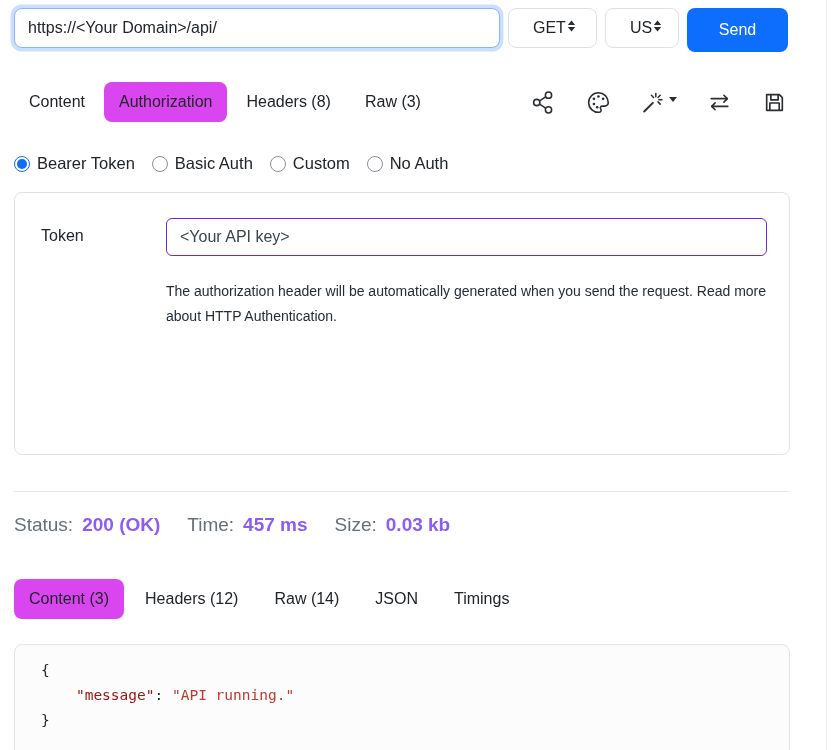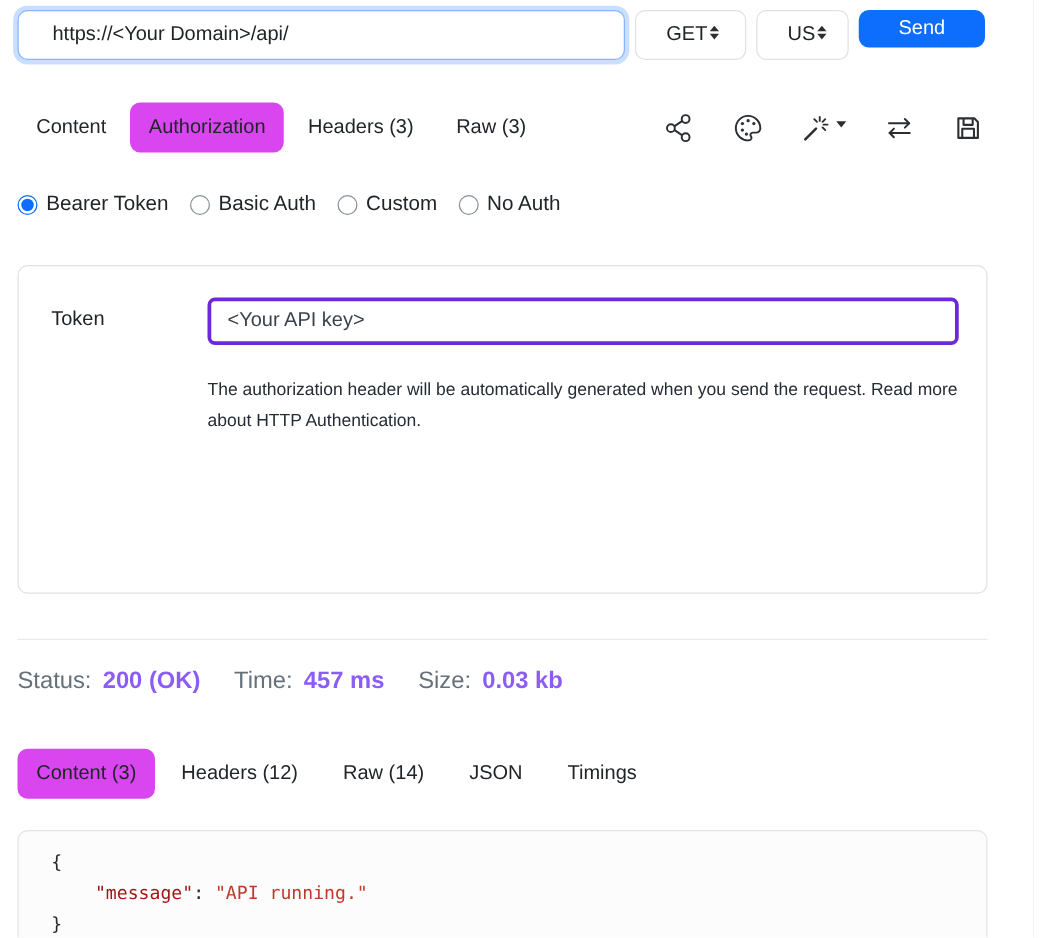--- a/index.html
+++ b/index.html
@@ -3,28 +3,28 @@
 <meta charset="utf-8">
 <style>
   * { margin: 0; padding: 0; box-sizing: border-box; }
   html, body { width: 837px; height: 750px; overflow: hidden; background: #fff;
     font-family: "Liberation Sans", "DejaVu Sans", sans-serif; color: #212529; }
   .content { padding: 8px 0 0 14px; width: 804px; }
 
   
   .url-row { display: flex; height: 40px; gap: 8px; width: 776px; }
   .url-input { width: 486px; height: 40px; border: 1px solid #86b7fe; border-radius: 8px;
-    padding: 0 27px; font-size: 16px; color: #212529; outline: none;
+    padding: 0 13px; font-size: 16px; color: #212529; outline: none;
     box-shadow: 0 0 0 3.5px rgba(13,110,253,.22); font-family: inherit; }
   .select-box { height: 40px; background: #fff; border: 1px solid #dee2e6; border-radius: 8px;
     display: flex; align-items: center; justify-content: space-between; padding: 0 24px;
     font-size: 16px; cursor: pointer; }
   .select-method { width: 89px; }
   .select-region { width: 74px; }
-  .send-btn { width: 101px; height: 30px; background: #0d6efd; color: #fff; border: none;
+  .send-btn { width: 101px; height: 44px; background: #0d6efd; color: #fff; border: none;
     border-radius: 8px; font-size: 16px; cursor: pointer; font-family: inherit; }
 
   
   .tabs-row { margin-top: 34px; height: 40px; display: flex; align-items: center;
     justify-content: space-between; width: 790px; }
   .tabs { display: flex; gap: 4px; }
   .tab { height: 40px; line-height: 40px; padding: 0 15px; font-size: 16px;
     border-radius: 8px; cursor: pointer; white-space: nowrap; }
   .tab.active { background: #d946ef; }
   .icon-bar { display: flex; align-items: center; gap: 30px; padding-right: 17px; }
@@ -38,25 +38,25 @@
   .radio-row { margin-top: 29px; display: flex; align-items: center; gap: 17px;
     font-size: 16.5px; height: 25px; }
   .radio-opt { display: flex; align-items: center; gap: 7px; cursor: pointer; }
   .radio { width: 16px; height: 16px; border-radius: 50%; border: 1px solid #8a9199;
     background: #fff; position: relative; flex: none; }
   .radio.selected { border: 1px solid #0d6efd; }
   .radio.selected::after { content: ""; position: absolute; inset: 2px;
     border-radius: 50%; background: #0d6efd; }
 
   
-  .panel { margin-top: 36px; width: 776px; height: 263px; border: 1px solid #dee2e6;
+  .panel { margin-top: 16px; width: 776px; height: 263px; border: 1px solid #dee2e6;
     border-radius: 8px; padding: 25px 22px 0 26px; }
   .token-row { display: flex; }
   .token-label { width: 125px; padding-top: 9px; font-size: 16px; color: #212529; }
-  .token-input { flex: 1; height: 38px; border: 3px solid #6d28d9; border-radius: 6px;
+  .token-input { flex: 1; height: 38px; border: 1px solid #6d28d9; border-radius: 6px;
     padding: 3px 13px; font-size: 16px; color: #3b434e; outline: none; font-family: inherit; }
   .help-text { margin: 23px 0 0 125px; max-width: 612px; font-size: 14px;
     line-height: 25px; color: #252c35; }
 
   hr.divider { margin-top: 36px; border: none; border-top: 1px solid #e7e9eb; width: 776px; }
 
   
   .status-row { margin-top: 22px; display: flex; align-items: baseline; gap: 27px;
     font-size: 19px; height: 26px; }
   .status-group { display: flex; align-items: baseline; gap: 9px; }
@@ -103,21 +103,21 @@
         </svg>
       </span>
     </div>
     <button class="send-btn">Send</button>
   </div>
 
   <div class="tabs-row">
     <div class="tabs">
       <div class="tab">Content</div>
       <div class="tab active">Authorization</div>
-      <div class="tab">Headers (3)</div>
+      <div class="tab">Headers (8)</div>
       <div class="tab">Raw (3)</div>
     </div>
     <div class="icon-bar">
       <div class="icon-btn">
         <svg width="25" height="25" viewBox="0 0 24 24" fill="none" stroke="#2b2f33" stroke-width="1.5">
           <circle cx="5.5" cy="12" r="3"></circle>
             <circle cx="16.8" cy="5" r="3"></circle>
             <circle cx="16.8" cy="19" r="3"></circle>
           <line x1="8.3" y1="10.5" x2="14" y2="6.6"></line>
             <line x1="8.3" y1="13.5" x2="14" y2="17.4"></line>

